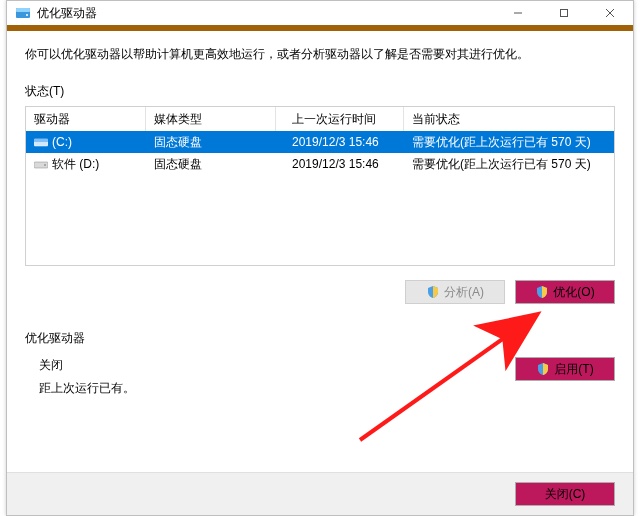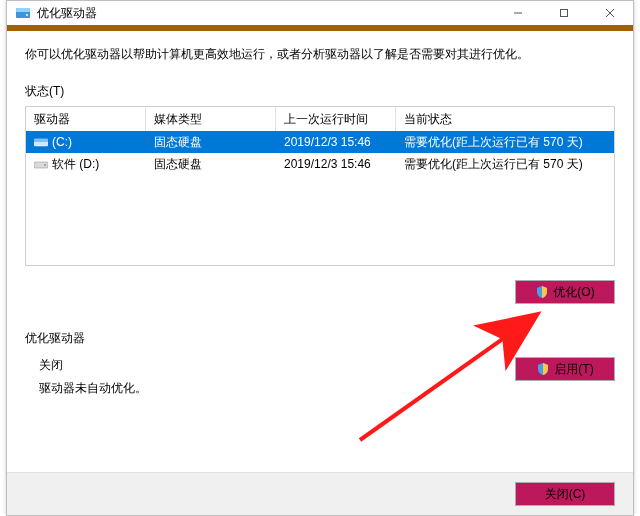--- a/index.html
+++ b/index.html
@@ -70,21 +70,21 @@
   }
   .tbl-head .col:last-child { border-right: none; }
   .tbl-row {
     height: 22px;
     align-items: center;
   }
   .tbl-row .col { padding: 0 8px; display:flex; align-items:center; gap:4px; overflow:hidden; white-space:nowrap; }
   .tbl-row.selected { background: #0078d7; color:#fff; }
   .col.c0 { width: 120px; }
   .col.c1 { width: 130px; }
-  .col.c2 { width: 120px; }
+  .col.c2 { width: 120px; margin-left: 8px; }
   .col.c3 { flex: 1; }
   .drive-icon { width:14px; height:12px; display:inline-block; }
   
   .btn {
     height: 24px;
     min-width: 100px;
     padding: 0 12px;
     background: #be185d;
     border: 1px solid #adadad;
     display: inline-flex;
@@ -194,37 +194,46 @@
           </span>
           <span>软件 (D:)</span>
         </div>
         <div class="col c1">固态硬盘</div>
         <div class="col c2">2019/12/3 15:46</div>
         <div class="col c3">需要优化(距上次运行已有 570 天)</div>
       </div>
     </div>
 
     <div class="action-row">
+      <button class="btn" disabled="">
+        <span class="shield">
+          <svg viewBox="0 0 14 14">
+              <path d="M7 1 L12 3 V7 C12 10 9.5 12.5 7 13 C4.5 12.5 2 10 2 7 V3 Z" fill="#4aa0e6"></path>
+              <path d="M7 1 L12 3 V7 C12 10 9.5 12.5 7 13 Z" fill="#f7c948"></path>
+            </svg>
+        </span>
+        <span>分析(A)</span>
+      </button>
       <button class="btn">
         <span class="shield">
           <svg viewBox="0 0 14 14">
               <path d="M7 1 L12 3 V7 C12 10 9.5 12.5 7 13 C4.5 12.5 2 10 2 7 V3 Z" fill="#4aa0e6"></path>
               <path d="M7 1 L12 3 V7 C12 10 9.5 12.5 7 13 Z" fill="#f7c948"></path>
             </svg>
         </span>
         <span>优化(O)</span>
       </button>
     </div>
 
     <div class="sched-section">
       <div class="sched-title">优化驱动器</div>
       <div class="sched-body">
         <div class="sched-text">
           <div class="s1" style="font-weight:400;">关闭</div>
-          <div>驱动器未自动优化。</div>
+          <div>距上次运行已有。</div>
         </div>
         <div>
           <button class="btn">
             <span class="shield">
               <svg viewBox="0 0 14 14">
                   <path d="M7 1 L12 3 V7 C12 10 9.5 12.5 7 13 C4.5 12.5 2 10 2 7 V3 Z" fill="#4aa0e6"></path>
                   <path d="M7 1 L12 3 V7 C12 10 9.5 12.5 7 13 Z" fill="#f7c948"></path>
                 </svg>
             </span>
             <span>启用(T)</span>

